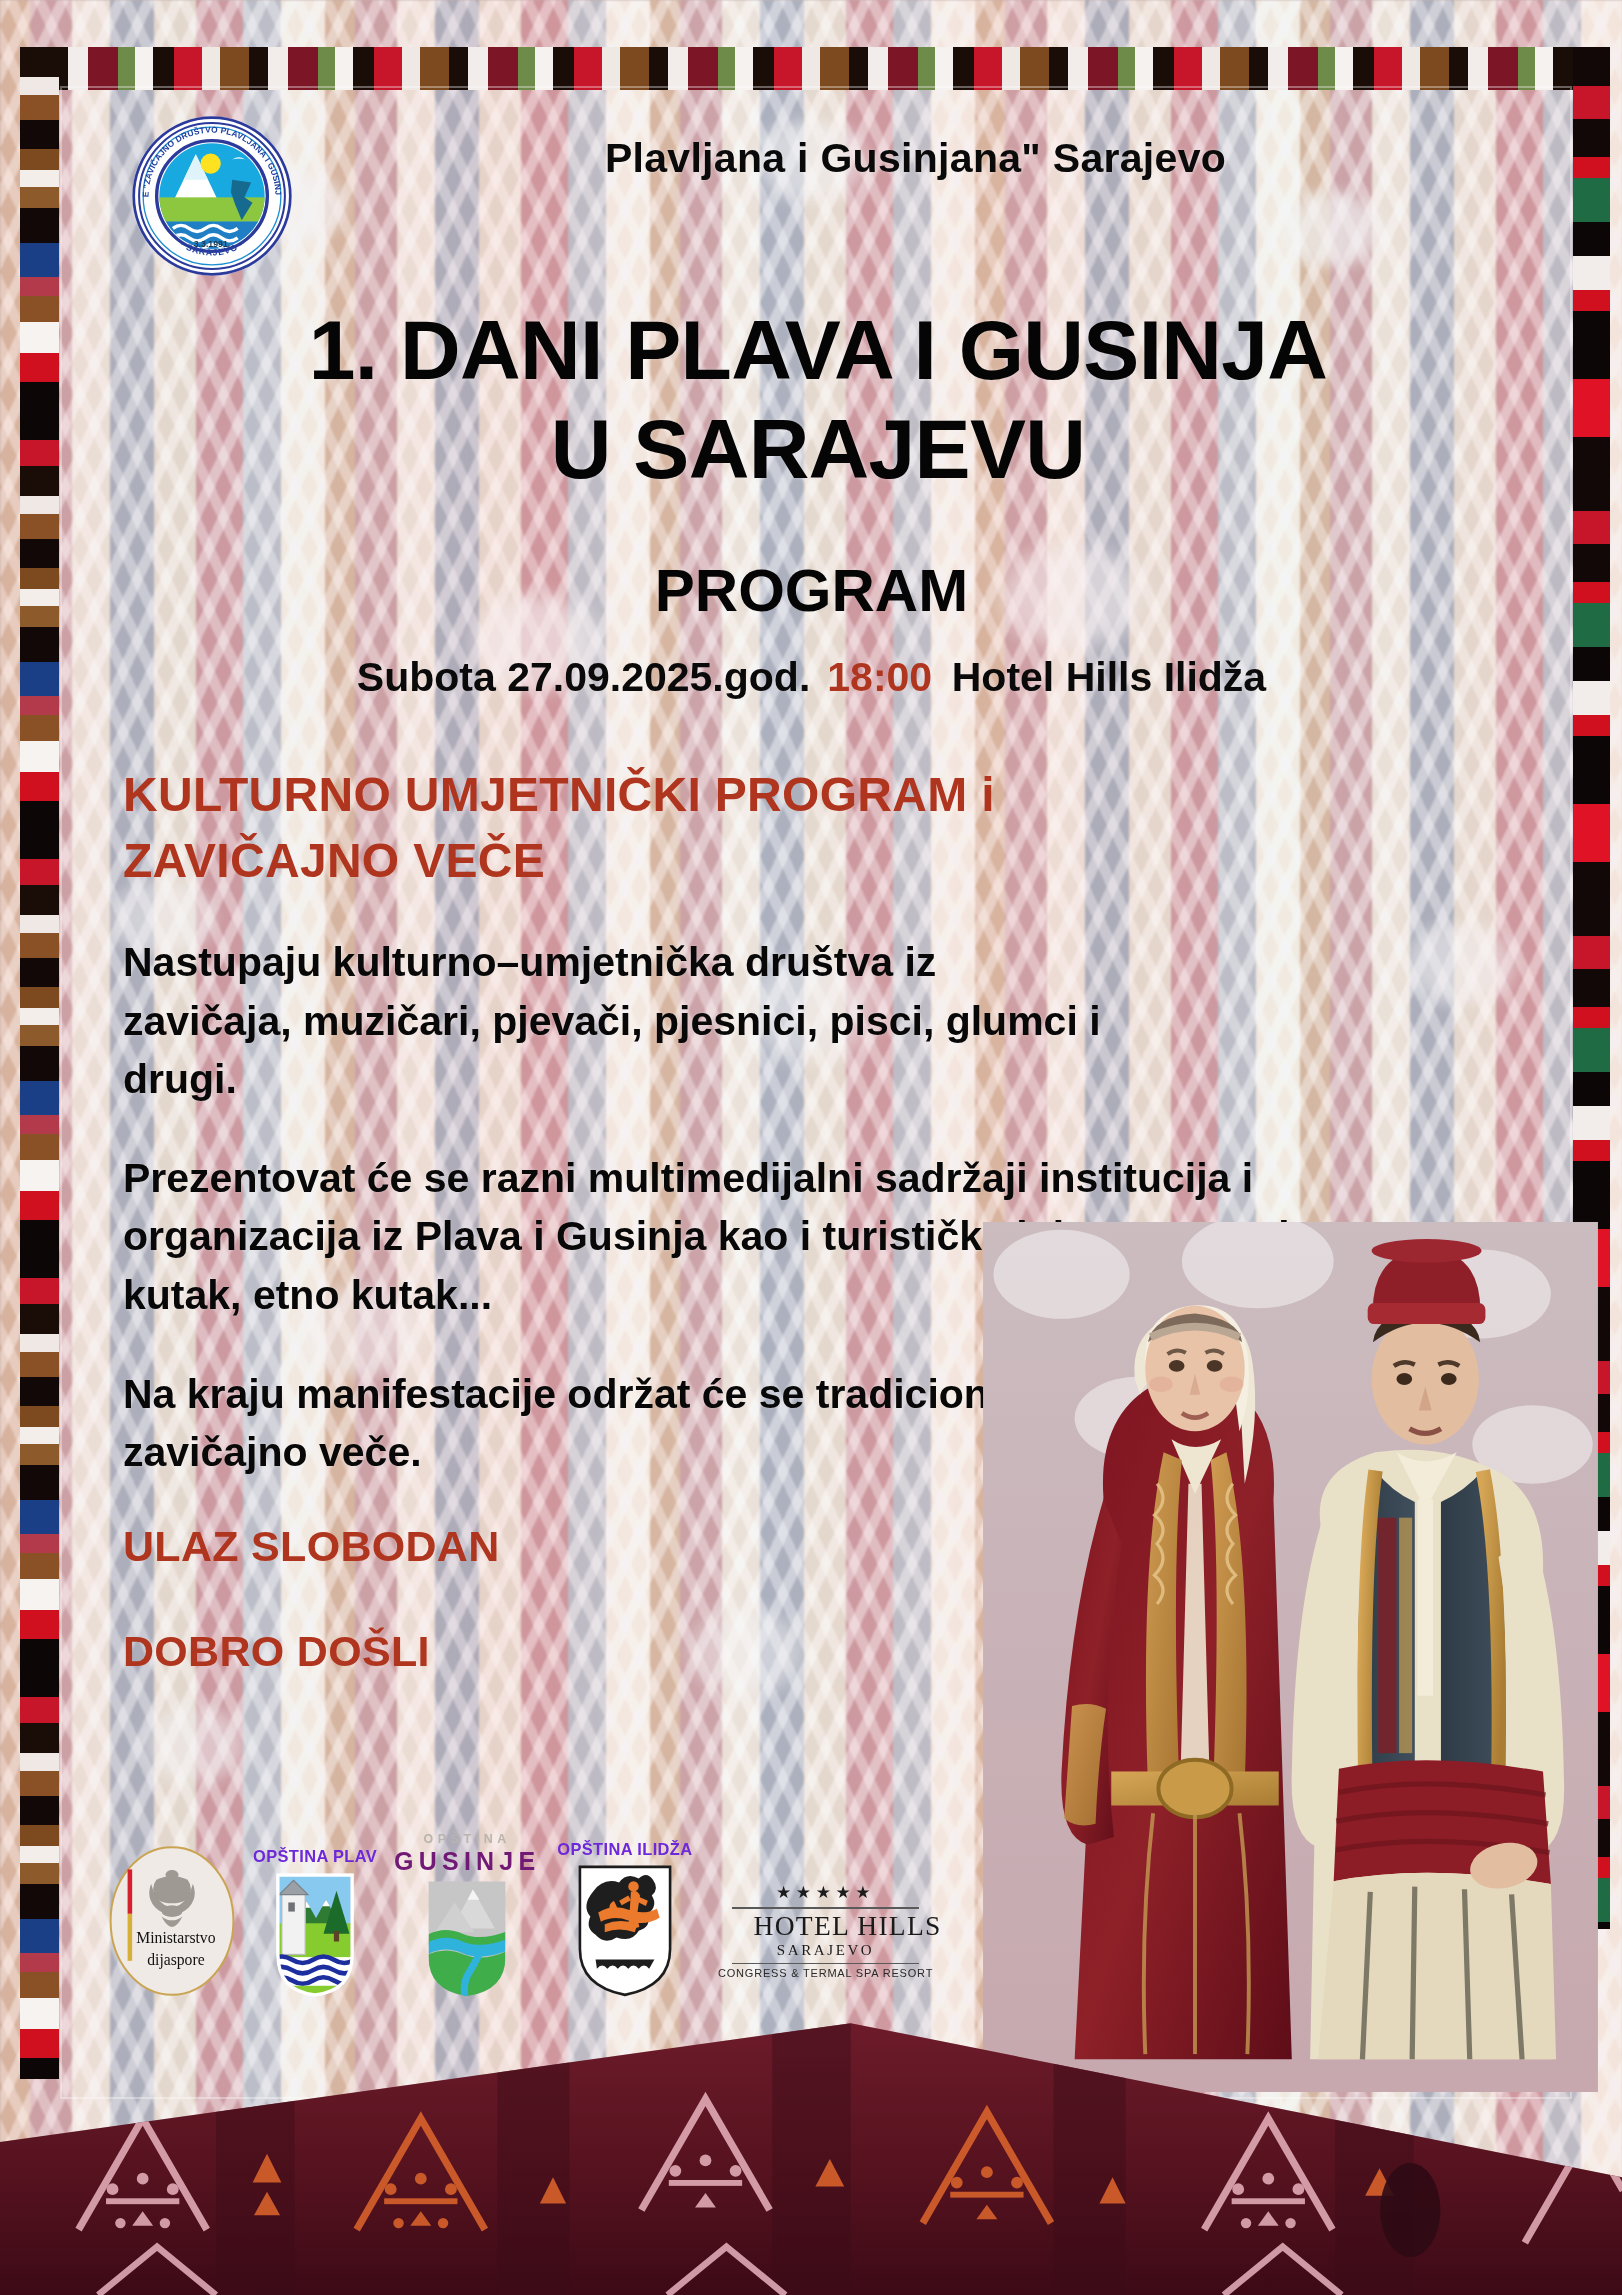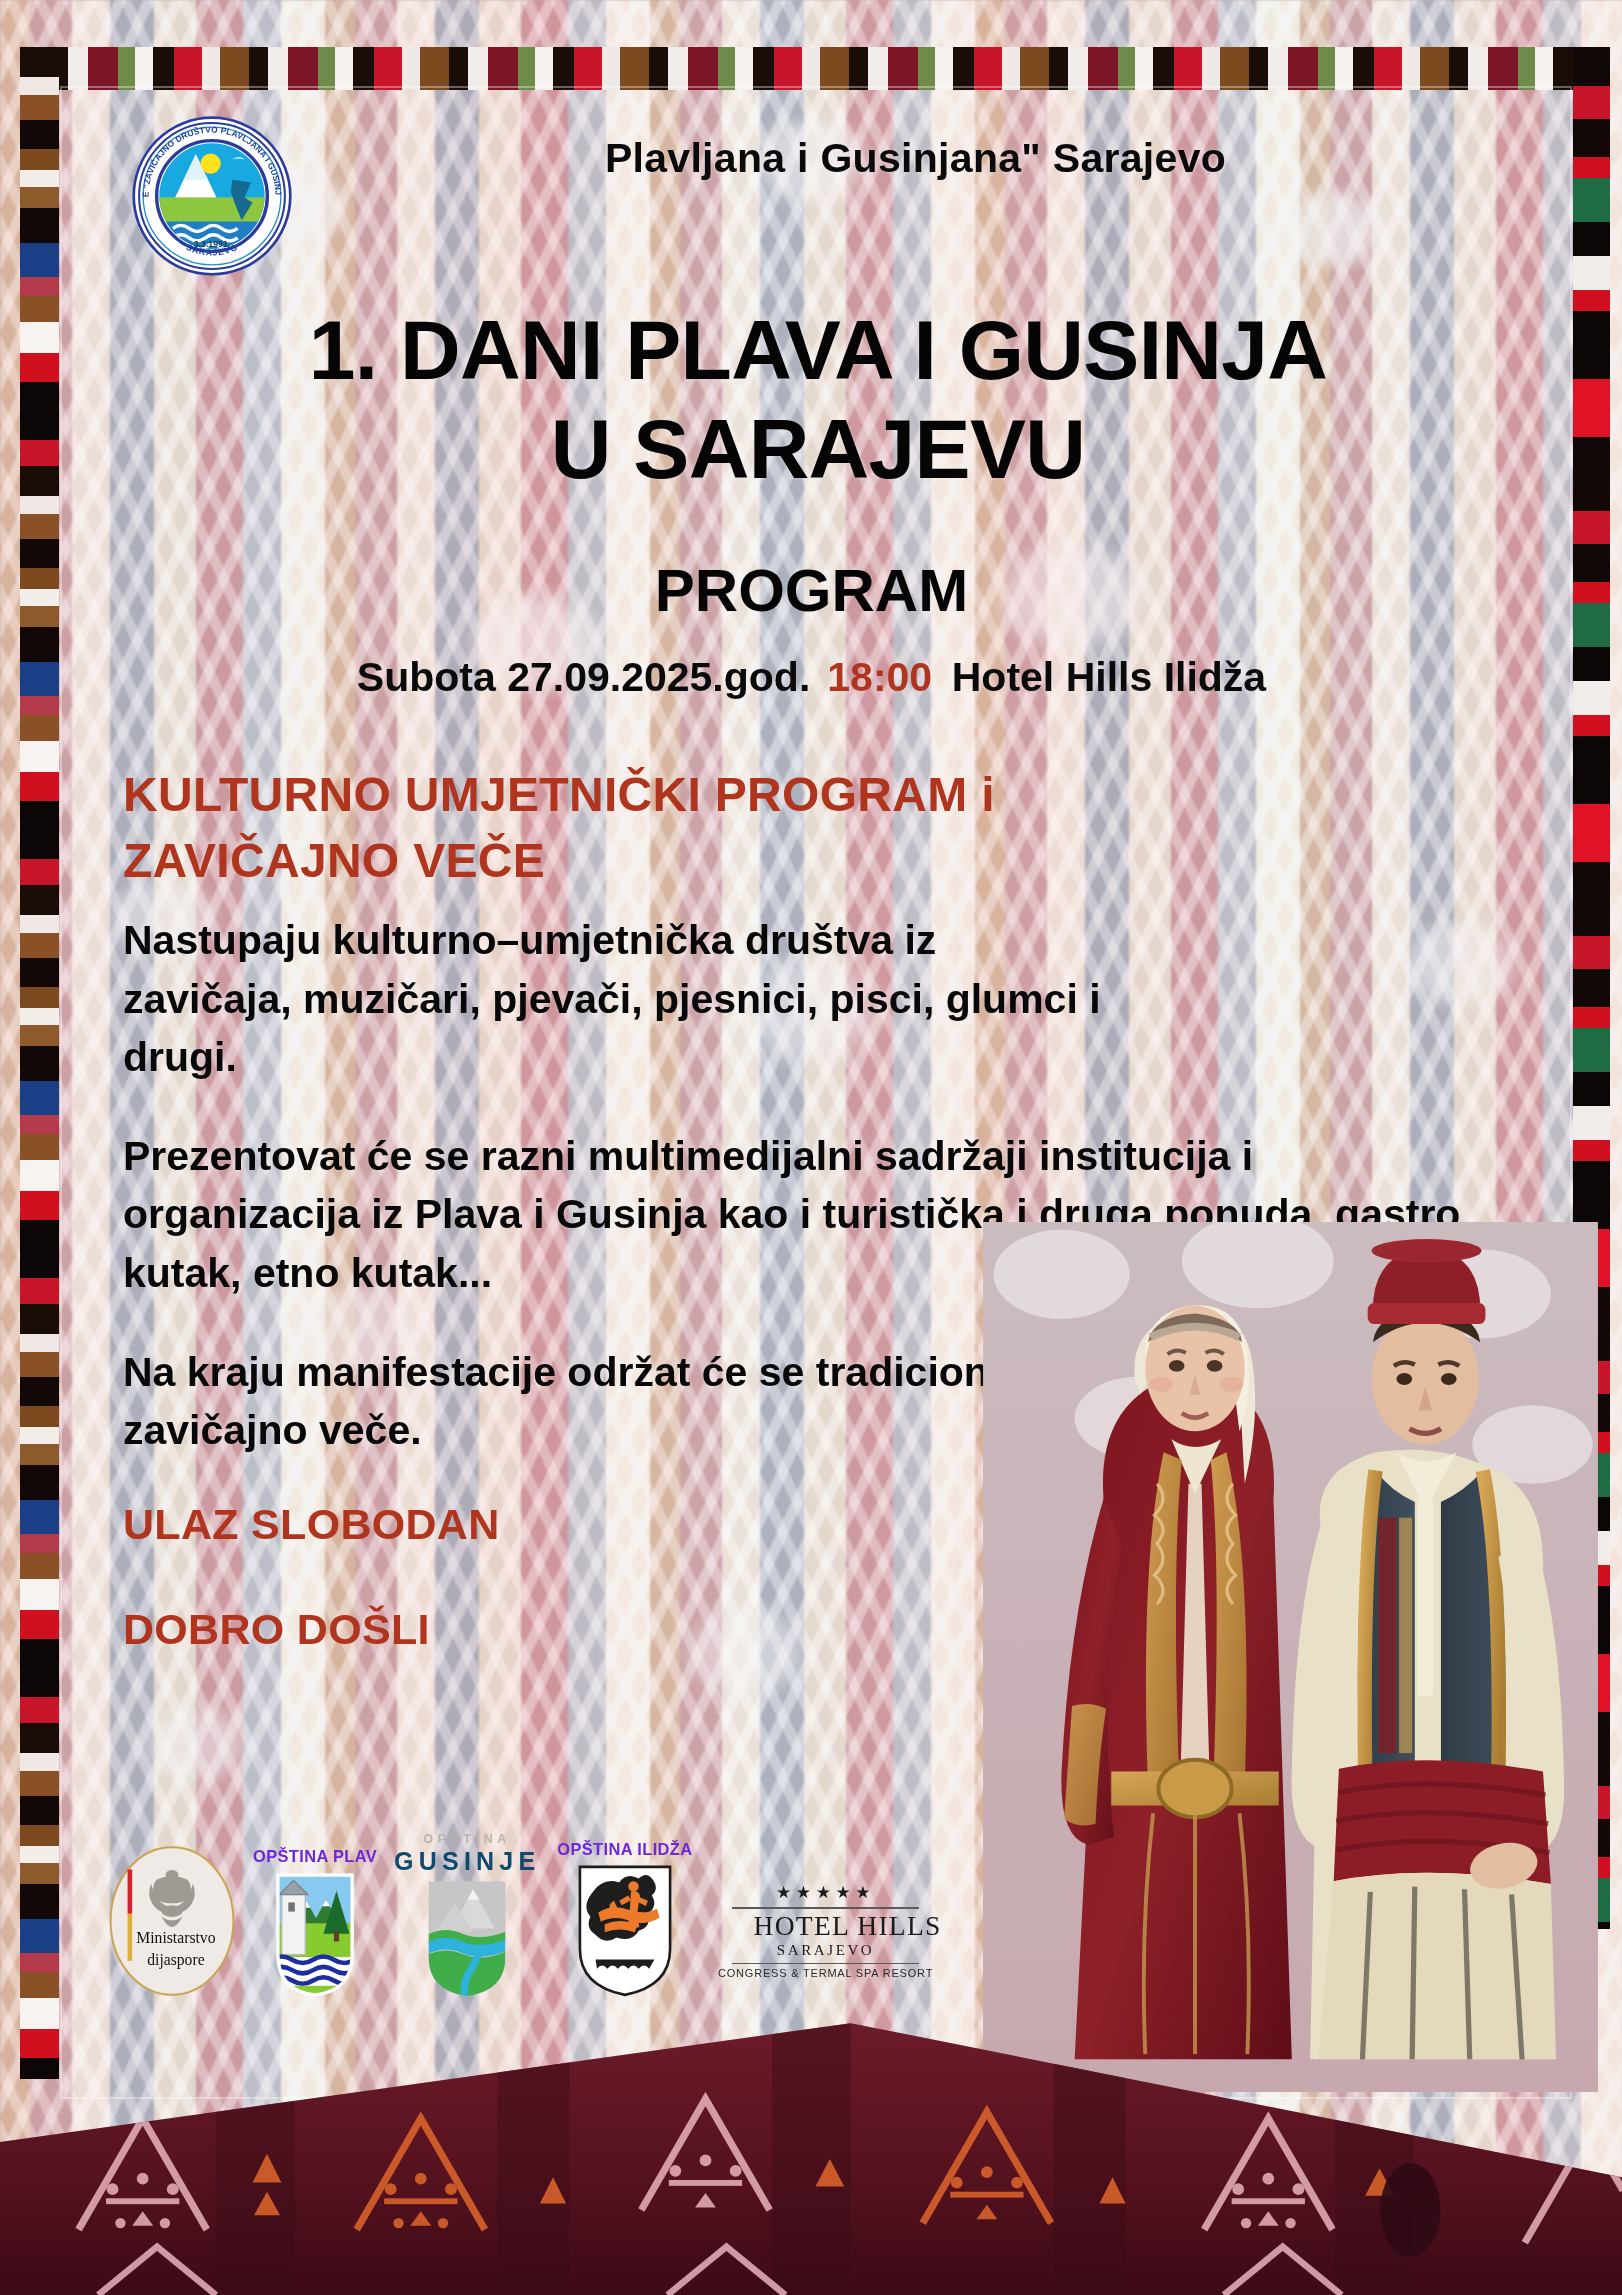--- a/index.html
+++ b/index.html
@@ -142,21 +142,21 @@
   }
   .datebar .time{color:#B0351F;margin:0 17px;}
   .datebar .venue{margin-left:2.6px;}
 
   
   .body-col{
     position:absolute;left:123px;top:762px;width:1394px;
   }
   .kuh{
     color:#B0351F;font-weight:bold;font-size:48px;line-height:1.38;
-    letter-spacing:0.3px;margin-bottom:17px;
+    letter-spacing:0.3px;margin-bottom:39px;
   }
   .para{
     color:#080808;font-weight:bold;font-size:41px;line-height:1.42;
     margin:0 0 41px 0;max-width:1361px;
     text-shadow:0 0 3.3px rgba(255,255,255,.20);
   }
   .para.narrow{max-width:982px;}
   .tag{
     color:#B0351F;font-weight:bold;font-size:43px;letter-spacing:0.3px;
     margin:0 0 56px 0;
@@ -435,21 +435,21 @@
             <path d="M-4 168 q16 -10 32 0 t32 0 t32 0 t32 0"></path>
           </g>
           <rect x="0" y="176" width="126" height="20" fill="#86cc2e"></rect>
         </g>
         <path d="M6 6 H120 V128 Q120 184 63 190 Q6 184 6 128 Z" fill="none" stroke="#ffffff" stroke-width="5"></path>
       </svg>
     </div>
 
     <div class="spon">
       <div style="font-size:12.4px;letter-spacing:4.6px;color:#b9b4ae;font-weight:bold;margin-bottom:1.3px;">OPŠTINA</div>
-      <div style="font-size:25px;letter-spacing:5.2px;color:#0c4a6e;font-weight:bold;margin-bottom:3.9px;">GUSINJE</div>
+      <div style="font-size:25px;letter-spacing:5.2px;color:#701a75;font-weight:bold;margin-bottom:3.9px;">GUSINJE</div>
       <svg width="82" height="119" viewBox="0 0 126 182" xmlns="http://www.w3.org/2000/svg">
         <defs>
             <clipPath id="gusClip">
               <path d="M4 2 H122 V118 Q122 170 63 178 Q4 170 4 118 Z"></path>
             </clipPath>
           </defs>
         <path d="M4 2 H122 V118 Q122 170 63 178 Q4 170 4 118 Z" fill="#c6c6c6"></path>
         <g clip-path="url(#gusClip)">
           <polygon points="40,74 72,14 106,74" fill="#d9d9d9"></polygon>
           <polygon points="14,80 44,34 74,80" fill="#d0d0d0"></polygon>

